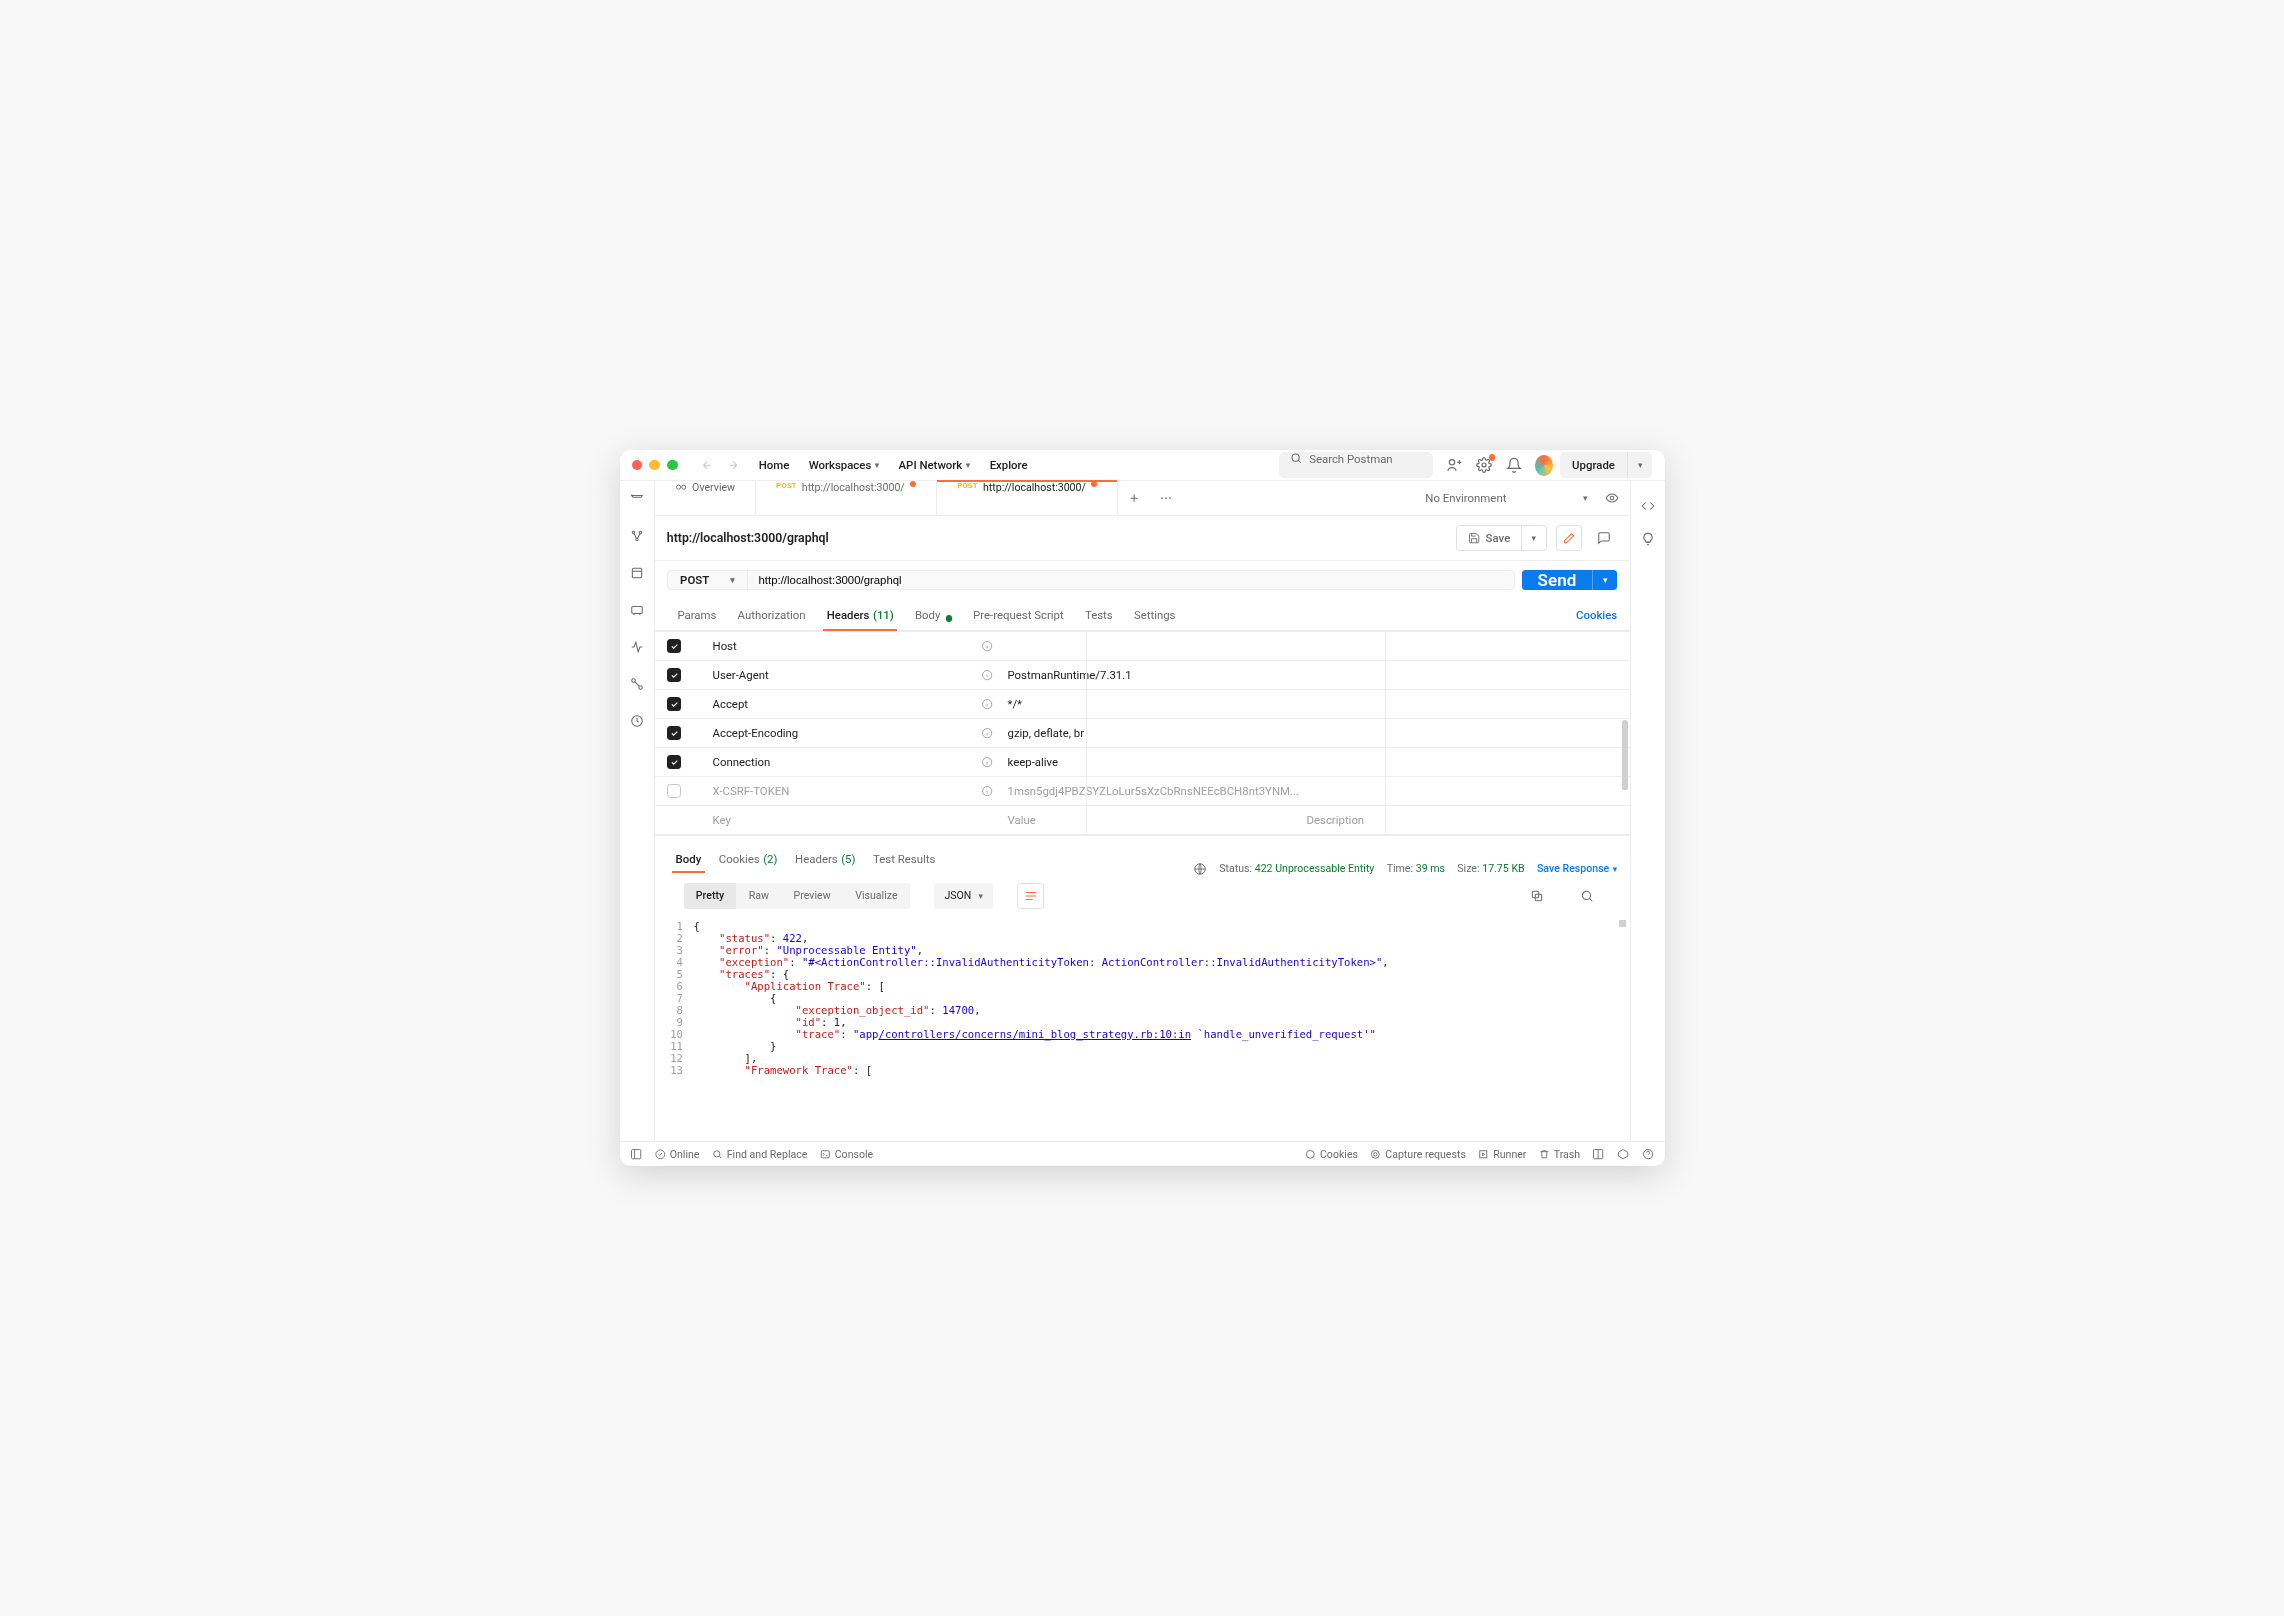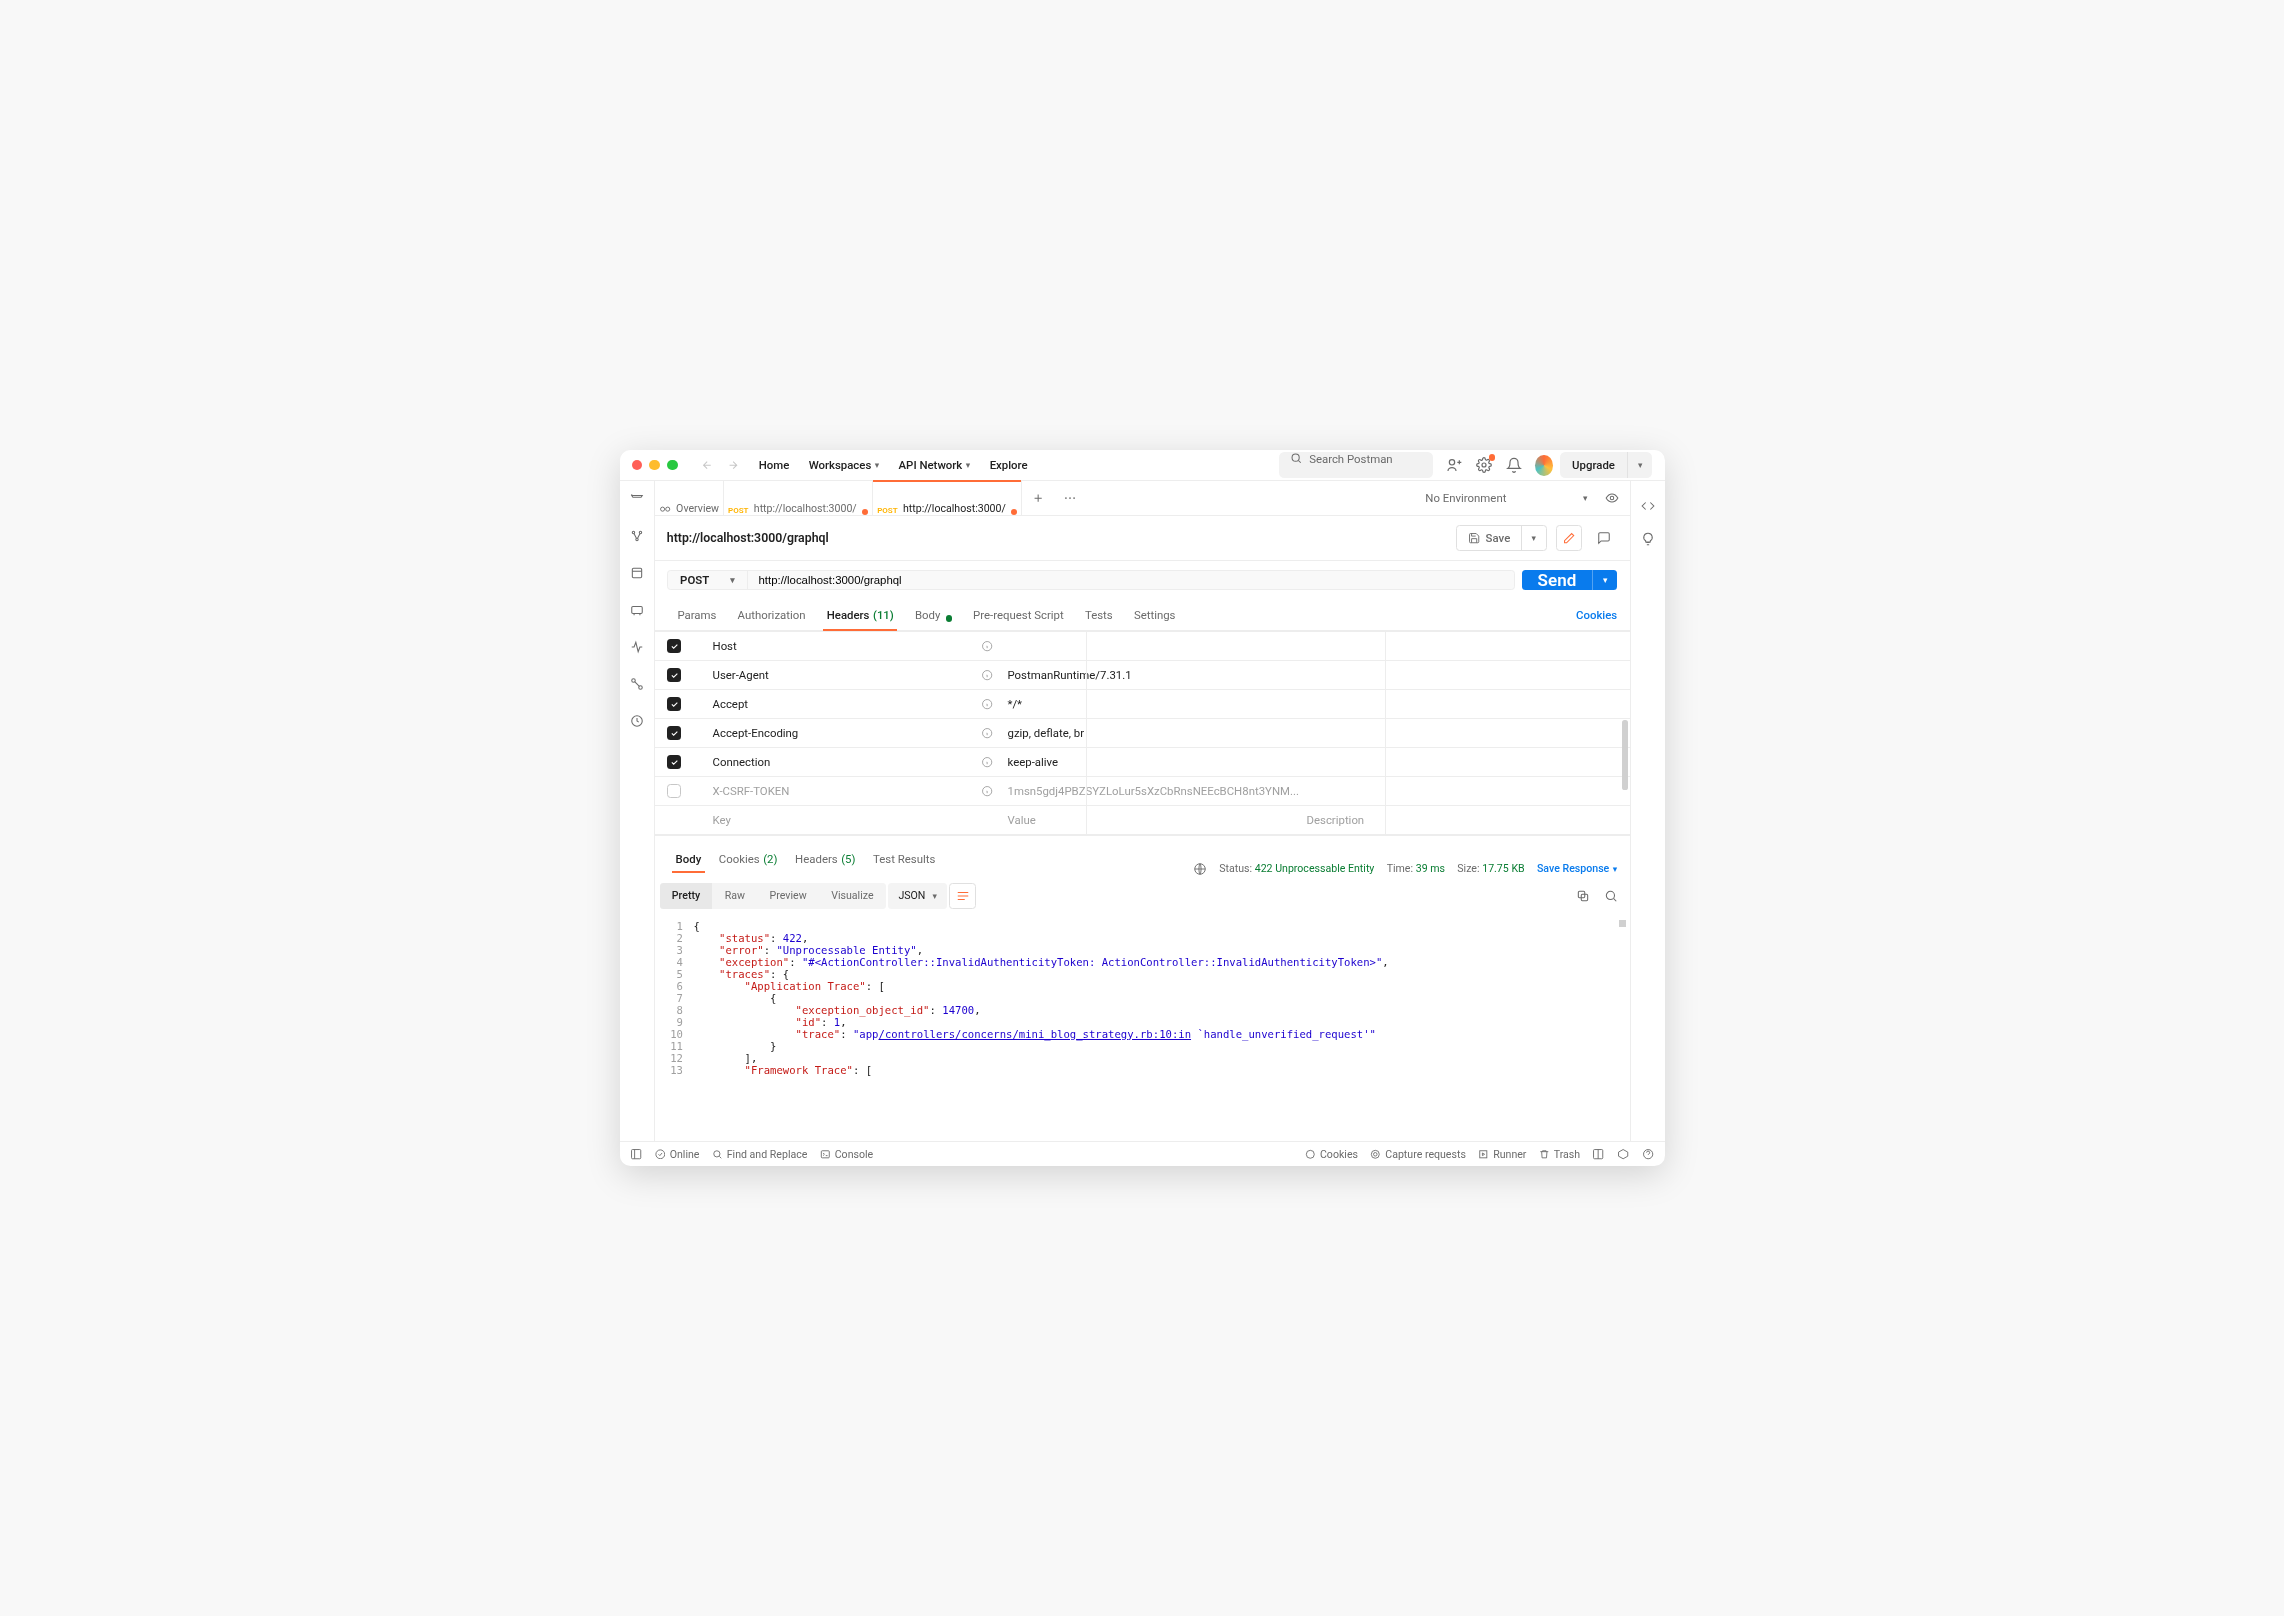--- a/index.html
+++ b/index.html
@@ -48,21 +48,21 @@
 .avatar-icon { width:21px; height:21px; border-radius:50%; background: conic-gradient(from 0deg, #ff6c37, #ffc13b, #4ec2c2, #ff6c37); }
 .upgrade-btn { display:flex; align-items:center; background:#f2f2f2; border-radius:5.3px; height:26.4px; overflow:hidden; margin-left:7px;}
 .upgrade-btn .lbl { padding:0 12.3px; font-weight:500; cursor:pointer; }
 .upgrade-btn .drop { width:25px; display:flex; align-items:center; justify-content:center; border-left:0.9px solid #e2e2e2; height:100%; cursor:pointer; color:#6b6b6b;}
 .body-row { flex:1; display:flex; min-height:0; }
 .left-rail { width:35px; border-right:0.9px solid #ededed; display:flex; flex-direction:column; align-items:center; padding-top:8.8px; gap:19.4px; color:#6b6b6b; flex-shrink:0;}
 .left-rail .ic { width:17.6px; height:17.6px; display:flex; align-items:center; justify-content:center; cursor:pointer; }
 .right-rail { width:35px; border-left:0.9px solid #ededed; display:flex; flex-direction:column; align-items:center; padding-top:17.6px; gap:19.4px; color:#6b6b6b; flex-shrink:0;}
 .main { flex:1; display:flex; flex-direction:column; min-width:0; }
 .tabs-row { display:flex; align-items:center; height:35px; border-bottom:0.9px solid #ededed; }
-.tab { display:flex; align-items:flex-end; gap:5.3px; padding:0 4px; height:100%; border-right:0.9px solid #ededed; cursor:pointer; font-size:10.6px; position:relative; }
+.tab { display:flex; align-items:flex-start; gap:5.3px; padding:0 20px; height:100%; border-right:0.9px solid #ededed; cursor:pointer; font-size:10.6px; position:relative; }
 .tab.overview { color:#6b6b6b; }
 .tab .method { font-size:8px; font-weight:600; color:#ffb400; }
 .tab .title { color:#6b6b6b; max-width:106px; white-space:nowrap; overflow:hidden; text-overflow:ellipsis;}
 .tab .mod { width:6.2px; height:6.2px; background:#ff6c37; border-radius:50%; }
 .tab.active .title { color:#212121; }
 .tab.active::before { content:''; position:absolute; top:-0.9px; left:0; right:0; height:1.8px; background:#ff6c37; }
 .tab.active { background:#fff; }
 .tab-action { width:32px; display:flex; align-items:center; justify-content:center; color:#6b6b6b; cursor:pointer; }
 .tabs-right { margin-left:auto; display:flex; align-items:center; gap:8.8px; padding-right:8.8px; }
 .env-box { display:flex; align-items:center; gap:7px; width:176px; justify-content:space-between; color:#6b6b6b; cursor:pointer; padding:0 7px; }
@@ -104,21 +104,21 @@
 .vd1 { left:431px; }
 .vd2 { left:730px; }
 .scroll-ind { position:absolute; right:1.8px; top:88px; width:5.3px; height:70px; background:#d0d0d0; border-radius:2.6px; }
 .resp-tabs { display:flex; align-items:center; padding:5.3px 12.3px 0; border-top:0.9px solid #ededed; }
 .resp-tab { padding:7px 8.8px; cursor:pointer; color:#6b6b6b; position:relative; display:flex; gap:3.5px;}
 .resp-tab.active { color:#212121; font-weight:500; }
 .resp-tab.active::after { content:''; position:absolute; bottom:0; left:5.3px; right:5.3px; height:1.8px; background:#ff6c37; }
 .resp-status { margin-left:auto; display:flex; gap:12.3px; align-items:center; color:#6b6b6b; font-size:10.6px;margin-top:20px;}
 .resp-status .green { color:#0a7d33; }
 .save-resp { color:#097bed; font-weight:500; cursor:pointer; display:flex; gap:3.5px; align-items:center;}
-.view-opts { display:flex; align-items:center; padding:7px 5px; gap:2px; }
+.view-opts { display:flex; align-items:center; padding:7px 29px; gap:24px; }
 .view-group { display:flex; background:#f4f4f4; border-radius:3.5px; overflow:hidden; }
 .view-opt { padding:6.2px 12.3px; cursor:pointer; color:#6b6b6b; font-size:10.6px;}
 .view-opt.active { background:#e8e8e8; color:#212121; font-weight:500; }
 .fmt-select { display:flex; gap:7px; align-items:center; background:#f4f4f4; padding:6.2px 10.6px; border-radius:3.5px; cursor:pointer; font-size:10.6px;}
 .wrap-btn { width:26.4px; height:26.4px; border-radius:3.5px; background:#fff; border:0.9px solid #e0e0e0; display:flex;align-items:center;justify-content:center; color:#ff6c37; cursor:pointer;}
 .view-spacer { flex:1; }
 .code-area { font-family: monospace; font-size:10.6px; padding:3.5px 0 0 0; flex:1; overflow:auto; position:relative;}
 .code-line { display:flex; }
 .gutter { width:39px; text-align:right; color:#a0a0a0; padding-right:10.6px; user-select:none; flex-shrink:0;}
 .code { white-space:pre; }

